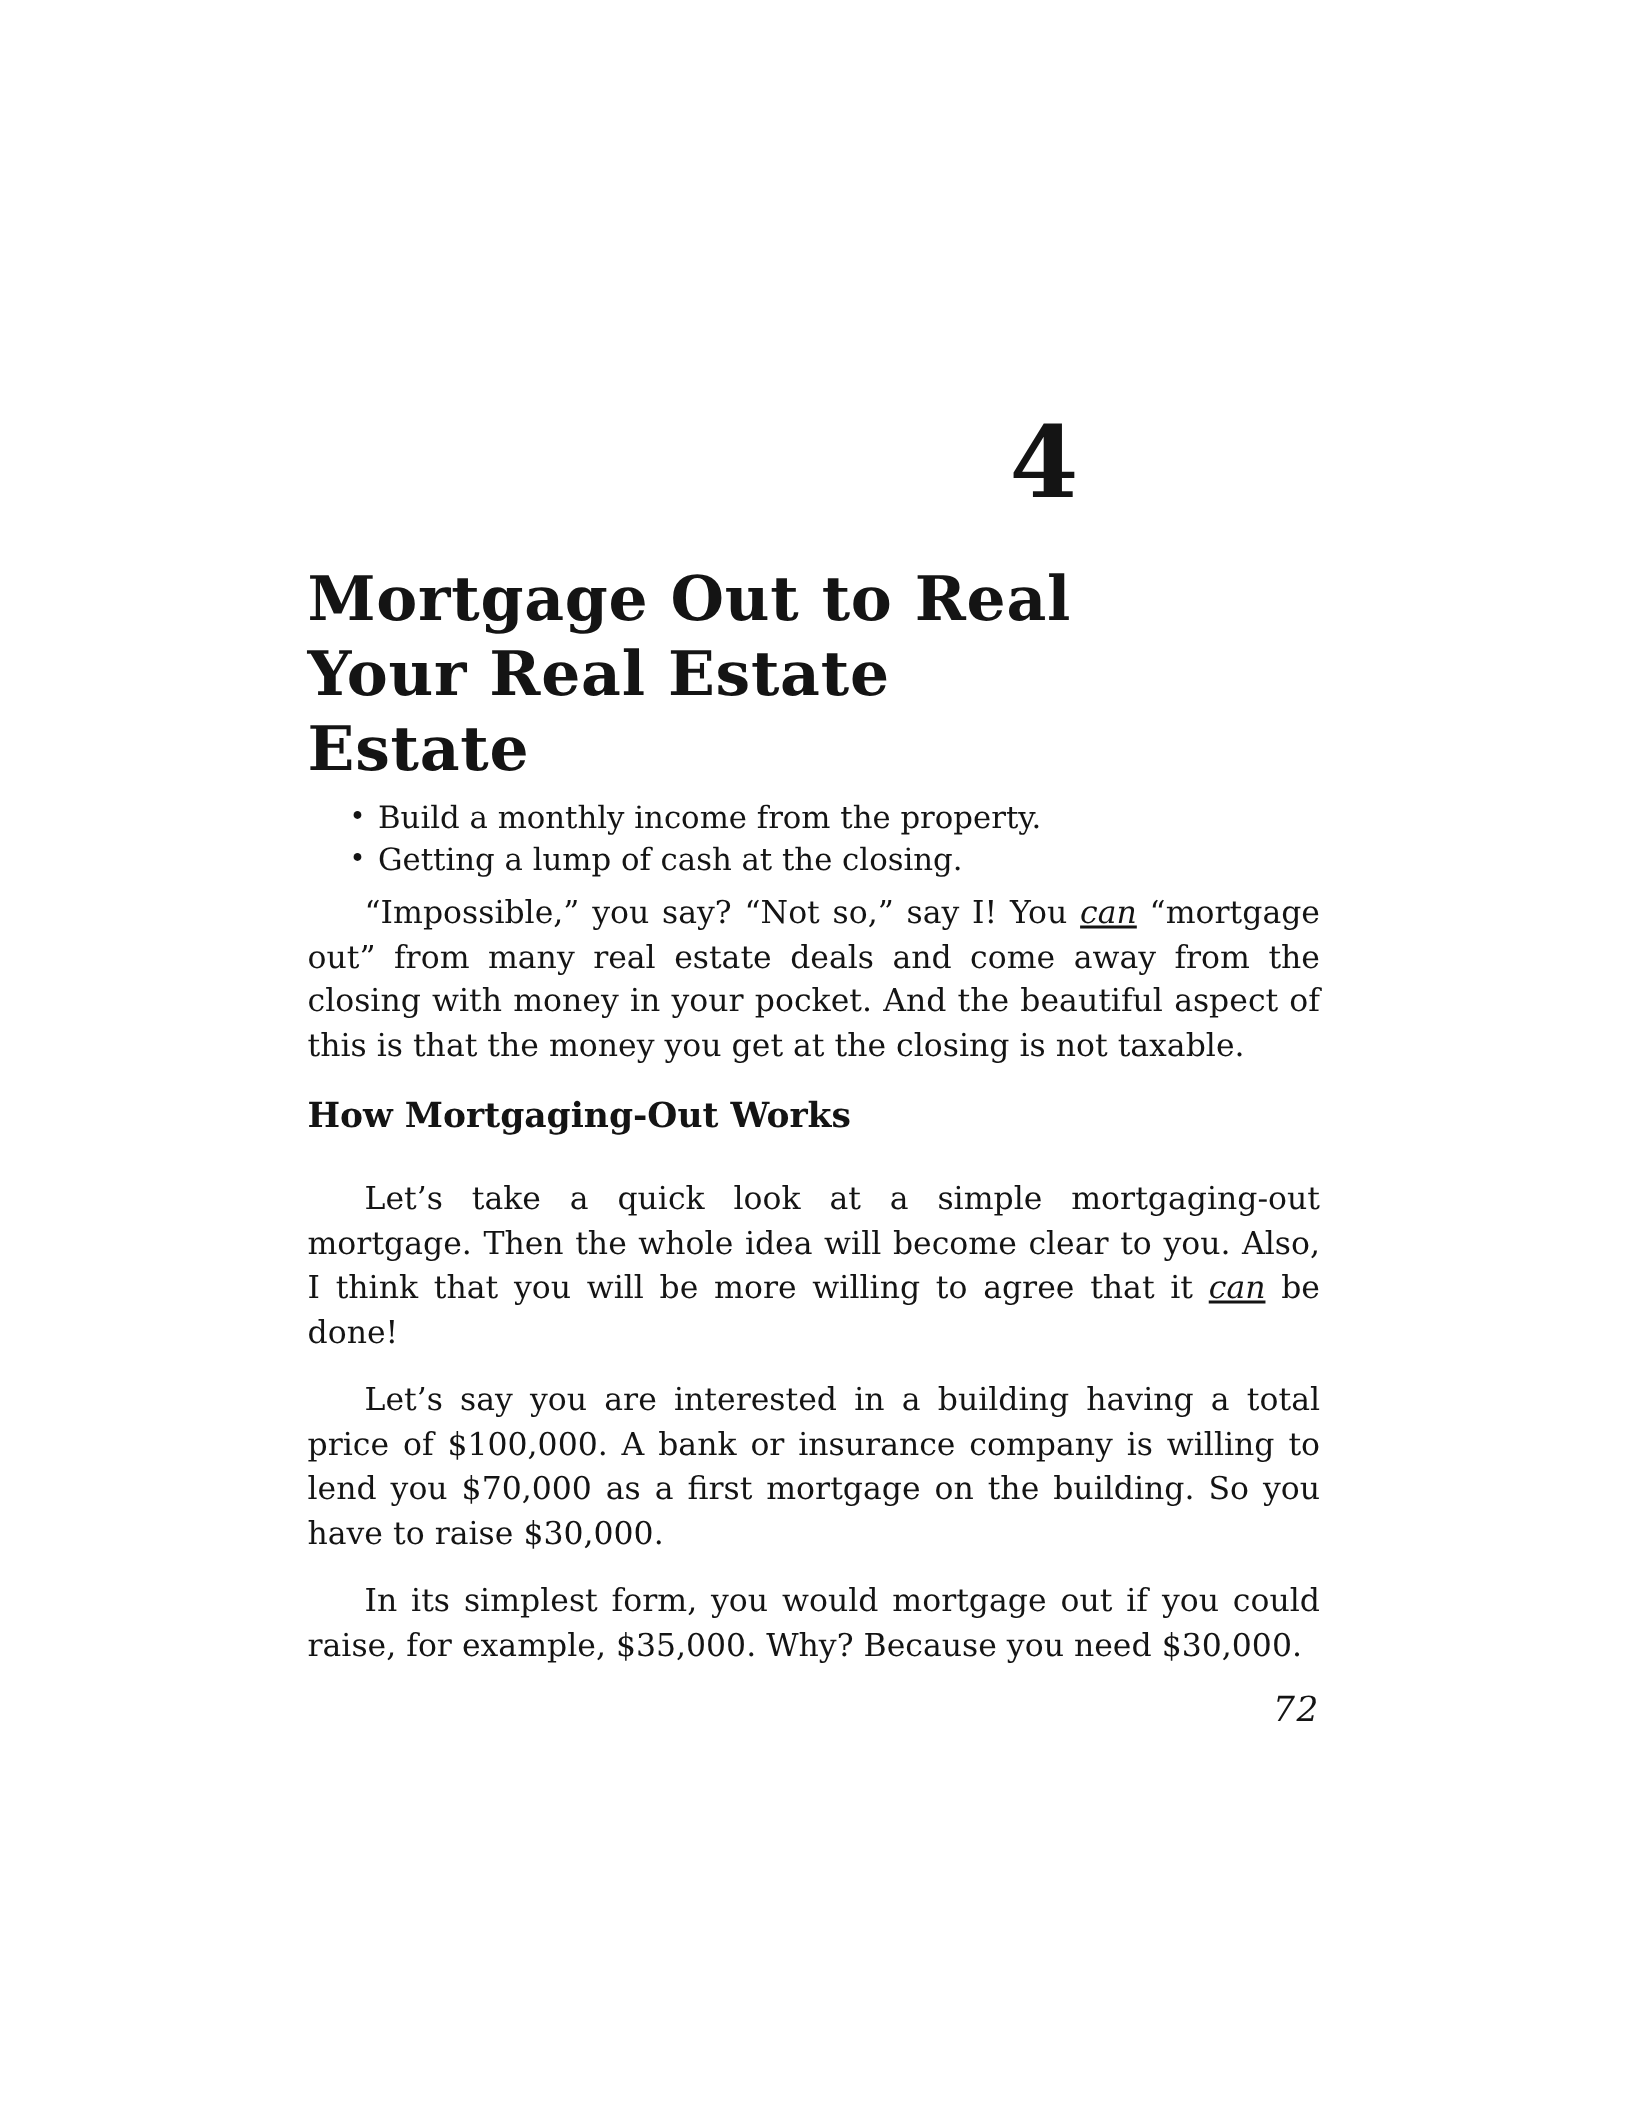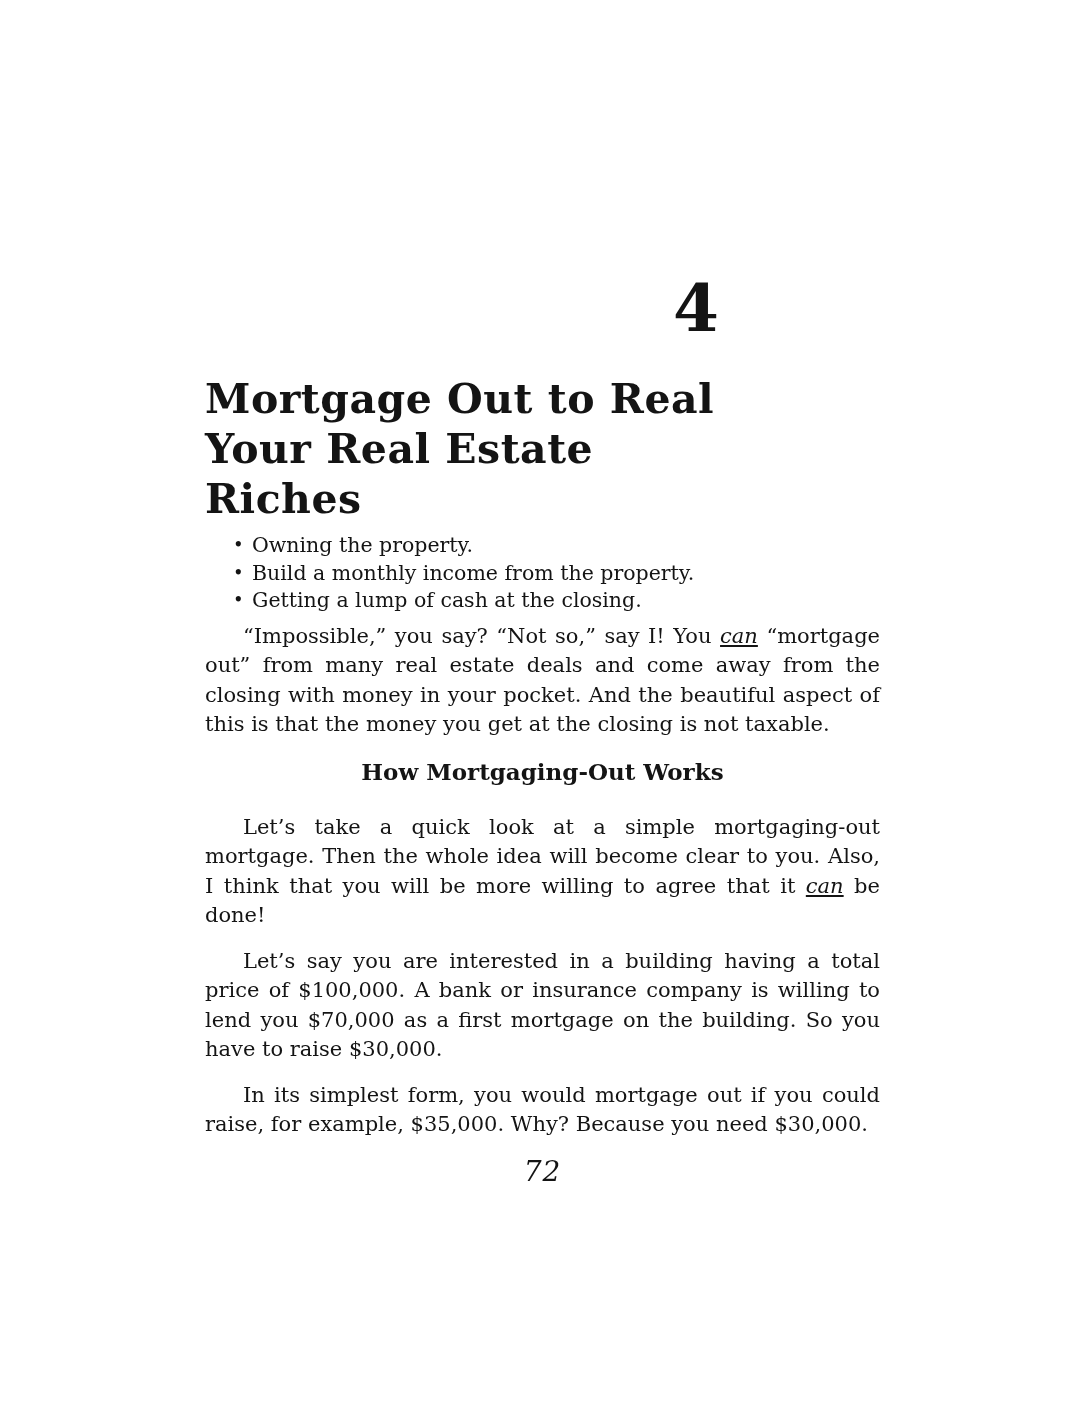--- a/index.html
+++ b/index.html
@@ -63,49 +63,47 @@
     left: 0;
     top: -1px;
     font-size: 18px;
   }
   .para-impossible { margin-top: 7px; }
   .section-heading {
     margin: 17px 0 0 0;
     font-size: 23px;
     line-height: 30px;
     font-weight: bold;
-    text-align: center;
   }
   .para-quick { margin-top: 26px; }
   .em { font-style: italic; text-decoration: underline; }
   .page-number {
     margin-top: 15px;
-    text-align: center;
-    font-size: 28px;
+    text-align: right;
+    font-size: 23px;
     font-style: italic;
     letter-spacing: 1px;
   }
 </style>
 </head>
 <body>
 
 <div class="page">
   <div class="col">
 
     <div class="chapter-number">4</div>
 
     <h1 class="title">
       <span class="tl">Mortgage Out to Real</span>
       <span class="tl">Your Real Estate</span>
-      <span class="tl">Riches</span>
+      <span class="tl">Estate</span>
     </h1>
 
 
     <ul class="bullets">
-      <li class="bullet-item">Owning the property.</li>
       <li class="bullet-item">Build a monthly income from the property.</li>
       <li class="bullet-item">Getting a lump of cash at the closing.</li>
     </ul>
 
     <p class="body indent para-impossible"><span>“Impossible,” you say? “Not so,” say I! You </span><span class="em">can</span><span> “mortgage out” from many real estate deals and come away from the closing with money in your pocket. And the beautiful aspect of this is that the money you get at the closing is not taxable.</span></p>
 
     <h2 class="section-heading">How Mortgaging-Out Works</h2>
 
     <p class="body indent para-quick"><span>Let’s take a quick look at a simple mortgaging-out mortgage. Then the whole idea will become clear to you. Also, I think that you will be more willing to agree that it </span><span class="em">can</span><span> be done!</span></p>
 

